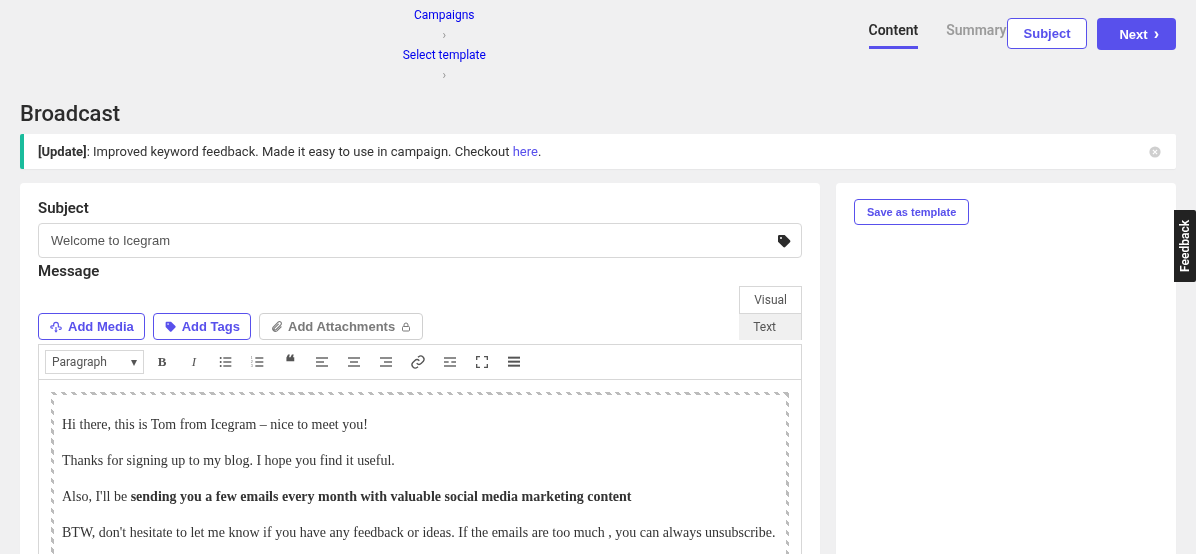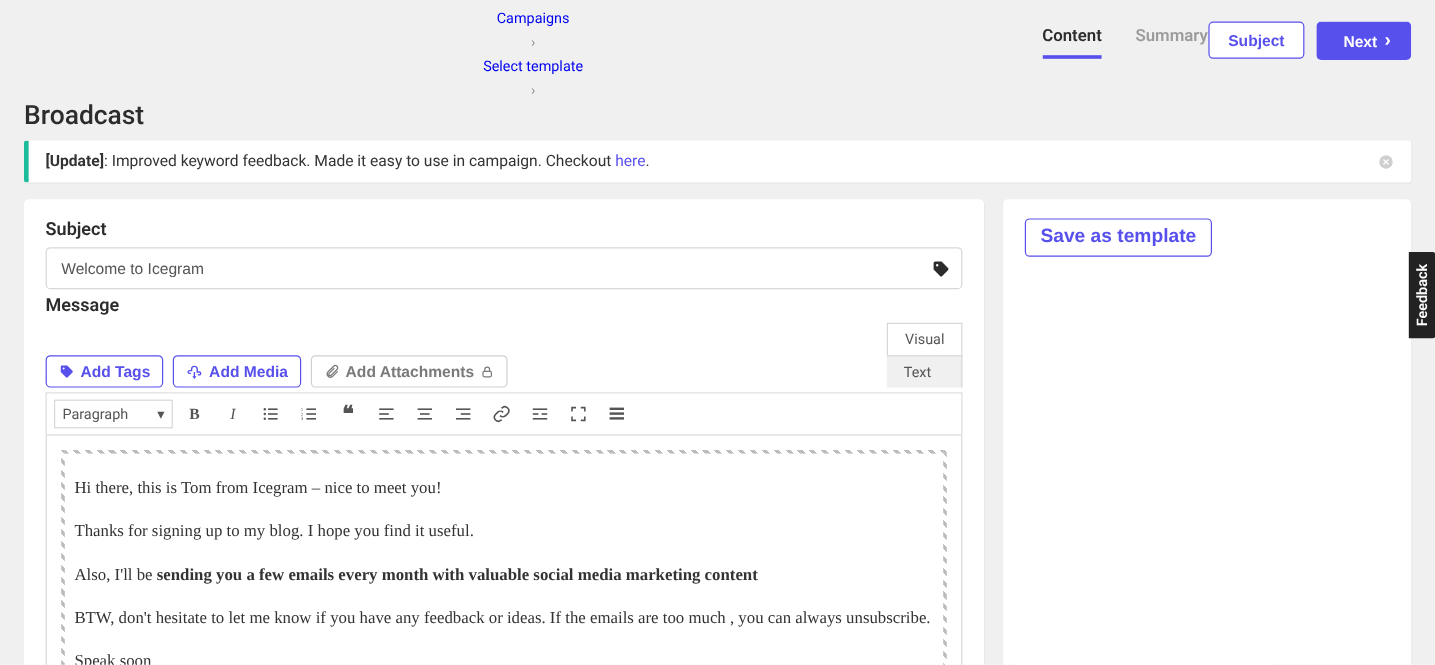--- a/index.html
+++ b/index.html
@@ -28,21 +28,21 @@
     display: flex;
     gap: 6px;
     align-items: center;
     flex-direction: column;
   }
   .breadcrumb .sep { color: #949494; }
   .page-title {
     font-size: 22px;
     font-weight: 500;
     color: #2c2c2c;
-    margin-top: 2px;
+    margin-top: 19px;
   }
   .header-center {
     display: flex;
     gap: 28px;
     align-items: flex-start;
     padding-top: 14px;
   }
   .tab {
     font-size: 14px;
     font-weight: 600;
@@ -227,21 +227,21 @@
   .editor-content p { margin: 10px 0 20px 0; font-family: Georgia, serif; }
 
   
   .save-template-btn {
     background: #fff;
     color: #5850ec;
     border: 1px solid #5850ec;
     padding: 6px 12px;
     border-radius: 4px;
     font-weight: 600;
-    font-size: 16px;
+    font-size: 11px;
     cursor: pointer;
   }
 
   
   .feedback {
     position: absolute;
     right: 0;
     top: 210px;
     background: #222;
     color: #fff;
@@ -307,33 +307,33 @@
           </svg>
       </span>
     </div>
 
     <div class="label">Message</div>
 
     <div style="display:flex; justify-content:space-between; align-items:flex-end;">
       <div class="msg-controls">
         <button class="pill">
           <span>
+            <svg width="14" height="14" viewBox="0 0 24 24" fill="currentColor">
+                <path d="M12 3a5 5 0 0 0-5 5v1H5a3 3 0 0 0 0 6h2v-2H5a1 1 0 0 1 0-2h4V8a3 3 0 1 1 6 0v5h4a1 1 0 0 1 0 2h-2v2h2a3 3 0 0 0 0-6h-2V8a5 5 0 0 0-5-5zm-1 9v6h-2l3 4 3-4h-2v-6z"></path>
+              </svg>
+          </span>
+          <span>Add Media</span>
+        </button>
+        <button class="pill">
+          <span>
             <svg width="13" height="13" viewBox="0 0 24 24" fill="currentColor">
                 <path d="M21 11l-8-8H5a2 2 0 0 0-2 2v8l8 8a2 2 0 0 0 2.8 0l7.2-7.2a2 2 0 0 0 0-2.8zM7.5 9A1.5 1.5 0 1 1 9 7.5 1.5 1.5 0 0 1 7.5 9z"></path>
               </svg>
           </span>
           <span>Add Tags</span>
-        </button>
-        <button class="pill">
-          <span>
-            <svg width="14" height="14" viewBox="0 0 24 24" fill="currentColor">
-                <path d="M12 3a5 5 0 0 0-5 5v1H5a3 3 0 0 0 0 6h2v-2H5a1 1 0 0 1 0-2h4V8a3 3 0 1 1 6 0v5h4a1 1 0 0 1 0 2h-2v2h2a3 3 0 0 0 0-6h-2V8a5 5 0 0 0-5-5zm-1 9v6h-2l3 4 3-4h-2v-6z"></path>
-              </svg>
-          </span>
-          <span>Add Media</span>
         </button>
         <button class="pill muted">
           <span>
             <svg width="13" height="13" viewBox="0 0 24 24" fill="none" stroke="currentColor" stroke-width="2">
                 <path d="M21 12l-8 8a5 5 0 0 1-7-7l9-9a3.5 3.5 0 0 1 5 5l-9 9a2 2 0 0 1-3-3l8-8"></path>
               </svg>
           </span>
           <span>Add Attachments</span>
           <span>
             <svg width="12" height="12" viewBox="0 0 24 24" fill="none" stroke="currentColor" stroke-width="2">

